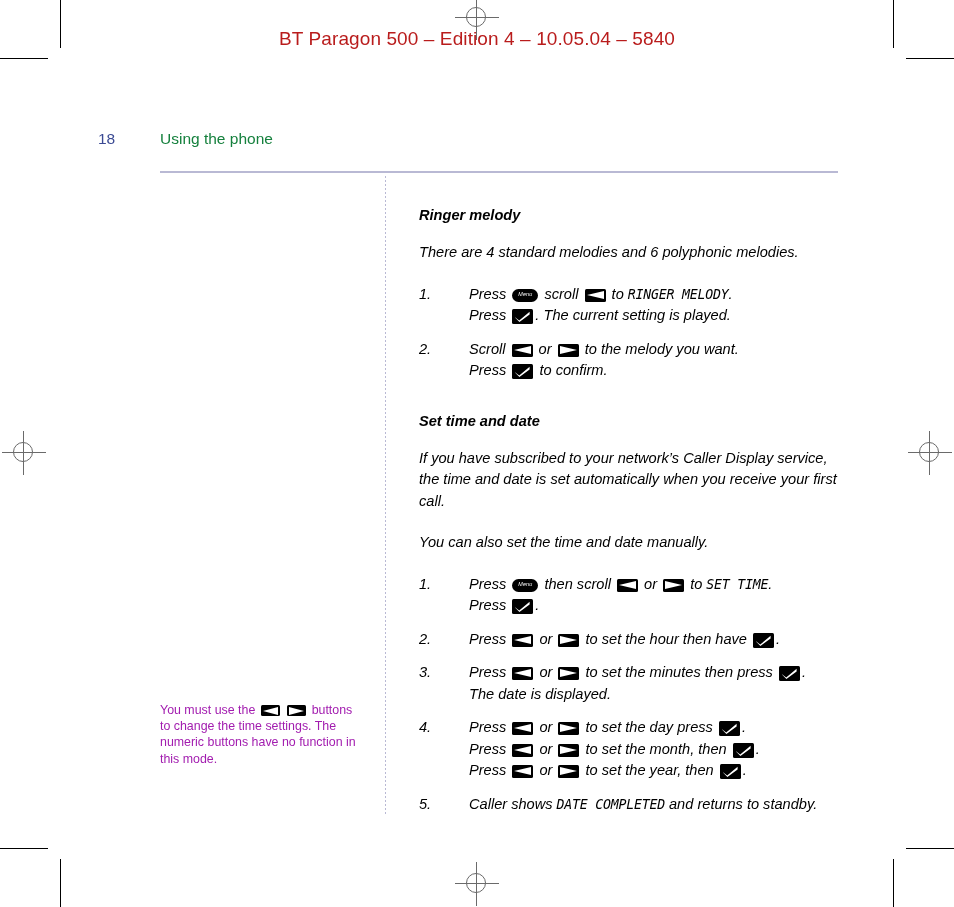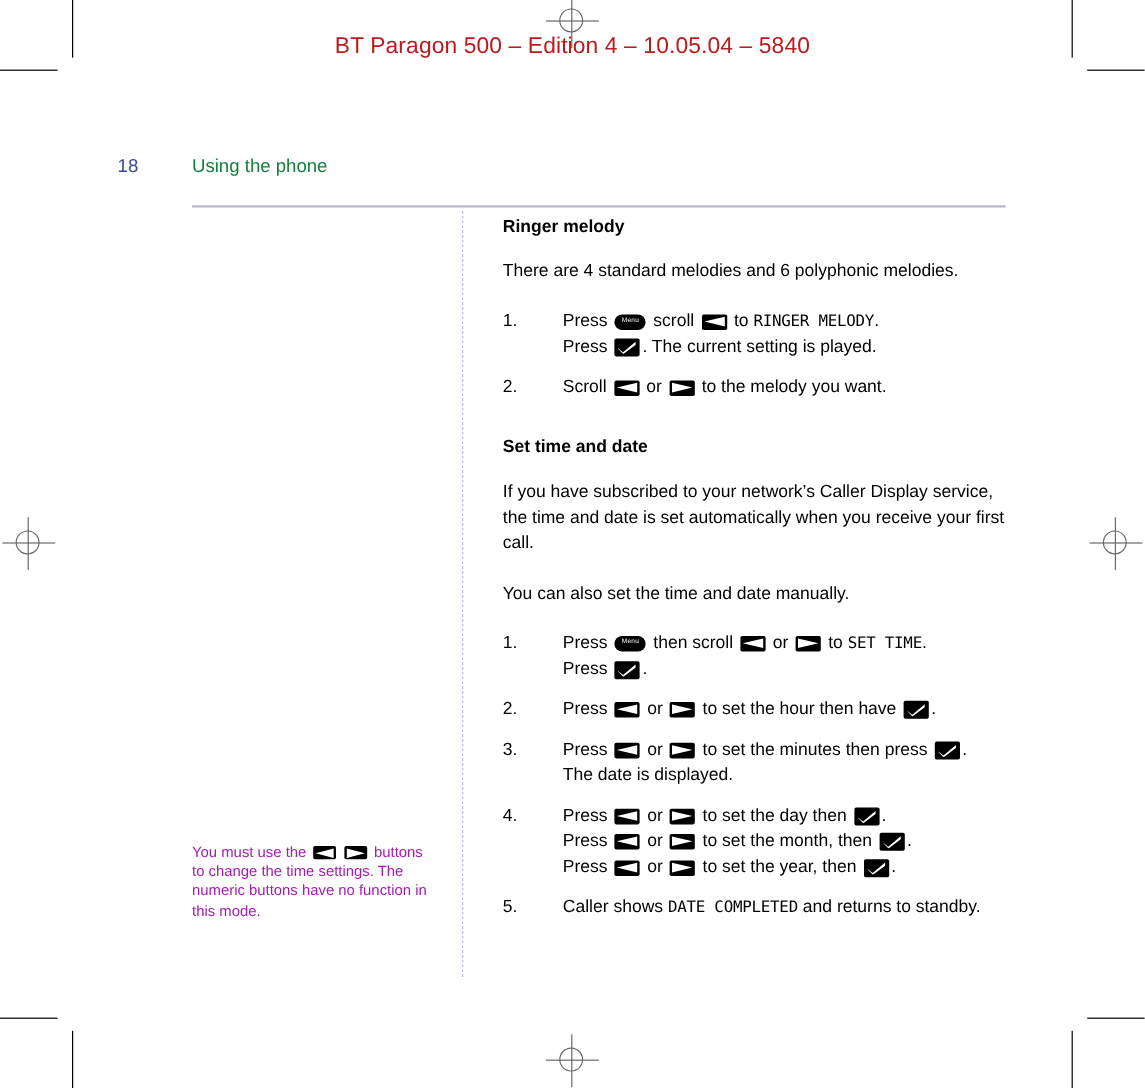--- a/index.html
+++ b/index.html
@@ -100,22 +100,23 @@
     left: 160px; top: 702px;
     width: 205px;
     font-size: 12.4px;
     line-height: 16.2px;
     color: #a21caf;
   }
 
   
   .main-col {
     position: absolute;
-    left: 419px; top: 181px;
+    left: 419px; top: 207px;
     width: 420px;
+    font-style: italic;
   }
 
   h2.block-heading {
     font-size: 14.6px;
     font-weight: bold;
     margin: 0 0 19px 0;
     color: #000;
   }
   .block-heading.spaced-above { margin-top: 31px; }
 
@@ -269,20 +270,23 @@
       <li>
         <span class="num">1.</span>
         <span class="step-line"><span>Press </span><span class="key key-menu"><span class="lbl">Menu</span></span><span> scroll </span><span class="key key-arrow left"><span class="wedge"></span></span><span> to </span><span class="mono">RINGER MELODY</span><span>.</span></span>
         <span class="step-line"><span>Press </span><span class="key key-ok"><svg width="17" height="11" viewBox="0 0 17 11">
               <path d="M1 6.2 L5.2 9.6 L15.6 0.8 L15.6 3.4 L5.4 11 L1 6.6 Z" fill="#fff"></path>
             </svg></span><span>. The current setting is played.</span></span>
       </li>
       <li>
         <span class="num">2.</span>
         <span class="step-line"><span>Scroll </span><span class="key key-arrow left"><span class="wedge"></span></span><span> or </span><span class="key key-arrow right"><span class="wedge"></span></span><span> to the melody you want.</span></span>
+        <span class="step-line"><span>Press </span><span class="key key-ok"><svg width="17" height="11" viewBox="0 0 17 11">
+              <path d="M1 6.2 L5.2 9.6 L15.6 0.8 L15.6 3.4 L5.4 11 L1 6.6 Z" fill="#fff"></path>
+            </svg></span><span> to confirm.</span></span>
       </li>
     </ol>
     <h2 class="block-heading spaced-above">Set time and date</h2>
     <p class="para">If you have subscribed to your network’s Caller Display service, the time and date is set automatically when you receive your first call.</p>
     <p class="para">You can also set the time and date manually.</p>
     <ol class="steps">
       <li>
         <span class="num">1.</span>
         <span class="step-line"><span>Press </span><span class="key key-menu"><span class="lbl">Menu</span></span><span> then scroll </span><span class="key key-arrow left"><span class="wedge"></span></span><span> or </span><span class="key key-arrow right"><span class="wedge"></span></span><span> to </span><span class="mono">SET TIME</span><span>.</span></span>
         <span class="step-line"><span>Press </span><span class="key key-ok"><svg width="17" height="11" viewBox="0 0 17 11">
@@ -297,21 +301,21 @@
       </li>
       <li>
         <span class="num">3.</span>
         <span class="step-line"><span>Press </span><span class="key key-arrow left"><span class="wedge"></span></span><span> or </span><span class="key key-arrow right"><span class="wedge"></span></span><span> to set the minutes then press </span><span class="key key-ok"><svg width="17" height="11" viewBox="0 0 17 11">
               <path d="M1 6.2 L5.2 9.6 L15.6 0.8 L15.6 3.4 L5.4 11 L1 6.6 Z" fill="#fff"></path>
             </svg></span><span>.</span></span>
         <span class="step-line"><span>The date is displayed.</span></span>
       </li>
       <li>
         <span class="num">4.</span>
-        <span class="step-line"><span>Press </span><span class="key key-arrow left"><span class="wedge"></span></span><span> or </span><span class="key key-arrow right"><span class="wedge"></span></span><span> to set the day then </span><span class="key key-ok"><svg width="17" height="11" viewBox="0 0 17 11">
+        <span class="step-line"><span>Press </span><span class="key key-arrow left"><span class="wedge"></span></span><span> or </span><span class="key key-arrow right"><span class="wedge"></span></span><span> to set the day press </span><span class="key key-ok"><svg width="17" height="11" viewBox="0 0 17 11">
               <path d="M1 6.2 L5.2 9.6 L15.6 0.8 L15.6 3.4 L5.4 11 L1 6.6 Z" fill="#fff"></path>
             </svg></span><span>.</span></span>
         <span class="step-line"><span>Press </span><span class="key key-arrow left"><span class="wedge"></span></span><span> or </span><span class="key key-arrow right"><span class="wedge"></span></span><span> to set the month, then </span><span class="key key-ok"><svg width="17" height="11" viewBox="0 0 17 11">
               <path d="M1 6.2 L5.2 9.6 L15.6 0.8 L15.6 3.4 L5.4 11 L1 6.6 Z" fill="#fff"></path>
             </svg></span><span>.</span></span>
         <span class="step-line"><span>Press </span><span class="key key-arrow left"><span class="wedge"></span></span><span> or </span><span class="key key-arrow right"><span class="wedge"></span></span><span> to set the year, then </span><span class="key key-ok"><svg width="17" height="11" viewBox="0 0 17 11">
               <path d="M1 6.2 L5.2 9.6 L15.6 0.8 L15.6 3.4 L5.4 11 L1 6.6 Z" fill="#fff"></path>
             </svg></span><span>.</span></span>
       </li>
       <li>

